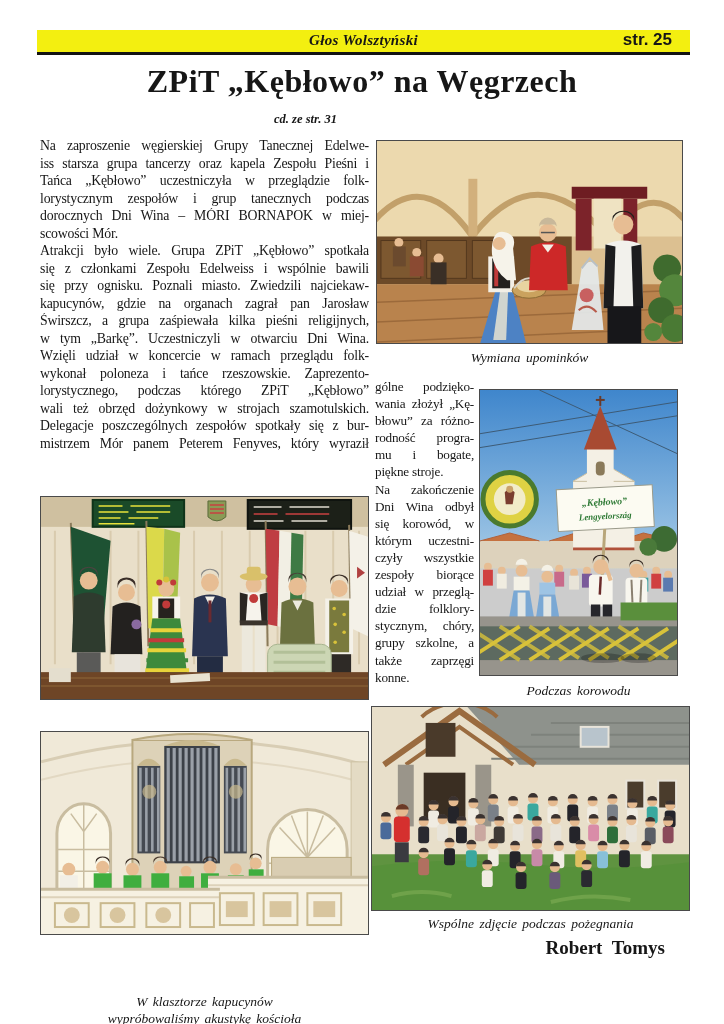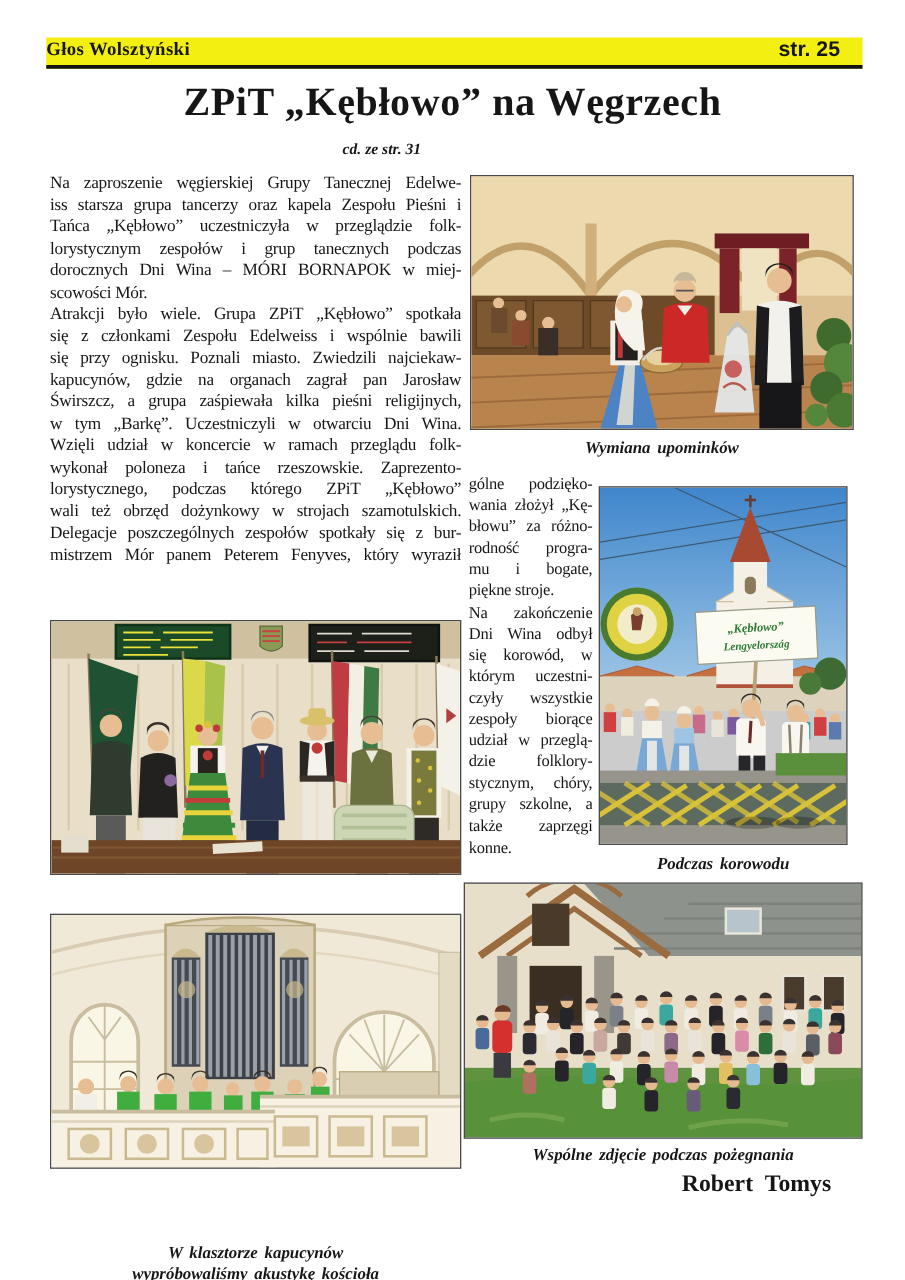--- a/index.html
+++ b/index.html
@@ -7,22 +7,22 @@
   .page{
     position:relative;width:724px;height:1024px;margin:0 auto;background:#ffffff;
     font-family:"Liberation Serif", serif;color:#161616;overflow:hidden;
   }
   
   .masthead-bar{
     position:absolute;left:37px;top:30px;width:653px;height:22px;
     background:#f3ef10;border-bottom:3px solid #131313;box-sizing:content-box;
   }
   .masthead-title{
-    position:absolute;left:0;right:0;top:2px;
-    font-size:15px;font-weight:bold;letter-spacing:.3px;
+    position:absolute;left:0;right:0;top:2px;text-align:center;
+    font-size:15px;font-weight:bold;font-style:italic;letter-spacing:.3px;
   }
   .page-number{
     position:absolute;right:18px;top:0px;
     font-family:"Liberation Sans", sans-serif;font-size:17px;font-weight:bold;
   }
   .headline{
     position:absolute;left:0;top:54px;width:724px;margin:0;text-align:center;
     font-size:32px;line-height:54px;font-weight:bold;letter-spacing:.5px;
   }
   .continued{
@@ -33,21 +33,21 @@
   .col1{position:absolute;left:40px;top:138px;width:329px;font-size:13.8px;letter-spacing:-.2px;}
   .col1 .line{height:17.5px;}
   .col2{position:absolute;left:375px;top:379px;width:99px;font-size:13.2px;letter-spacing:-.2px;}
   .col2 .line{height:17.1px;}
   .line{overflow:hidden;text-align:justify;text-align-last:justify;white-space:nowrap;}
   .line.lastline{text-align-last:left;}
   
   .photo{position:absolute;border:1px solid #4a4a4a;box-sizing:border-box;overflow:hidden;background:#ccc;}
   .photo svg{display:block;width:100%;height:100%;}
   .caption{
-    position:absolute;text-align:center;font-size:13.5px;font-weight:bold;font-style:italic;
+    position:absolute;text-align:center;font-size:13.5px;font-weight:normal;font-style:italic;
     word-spacing:2px;line-height:17px;
   }
   .byline{
     position:absolute;left:371px;top:937px;width:306px;text-align:right;padding-right:12px;
     font-size:19px;font-weight:bold;word-spacing:5px;box-sizing:border-box;
   }
   .sk{fill:#e7bd93;}
   .signtext{font-family:"Liberation Serif",serif;font-style:italic;font-weight:bold;fill:#2e7a35;}
 </style>
 </head>

